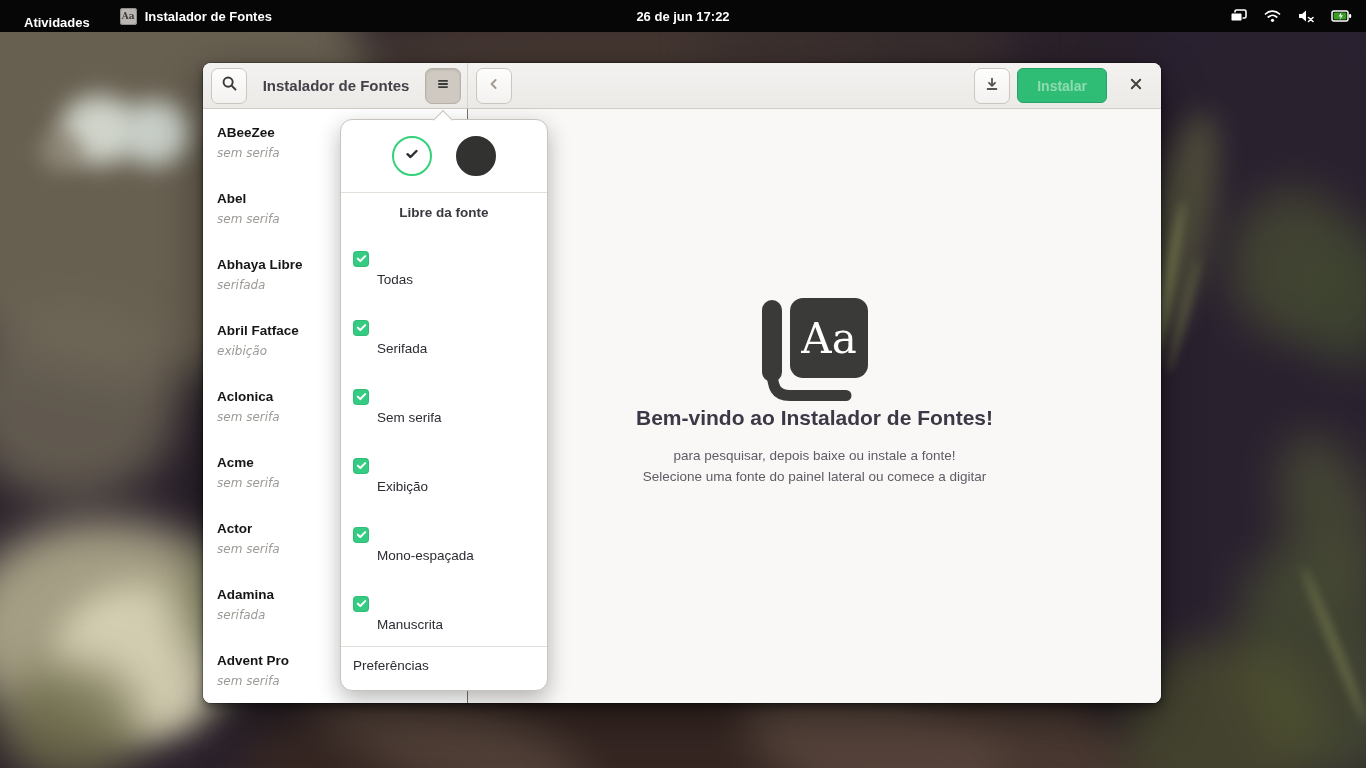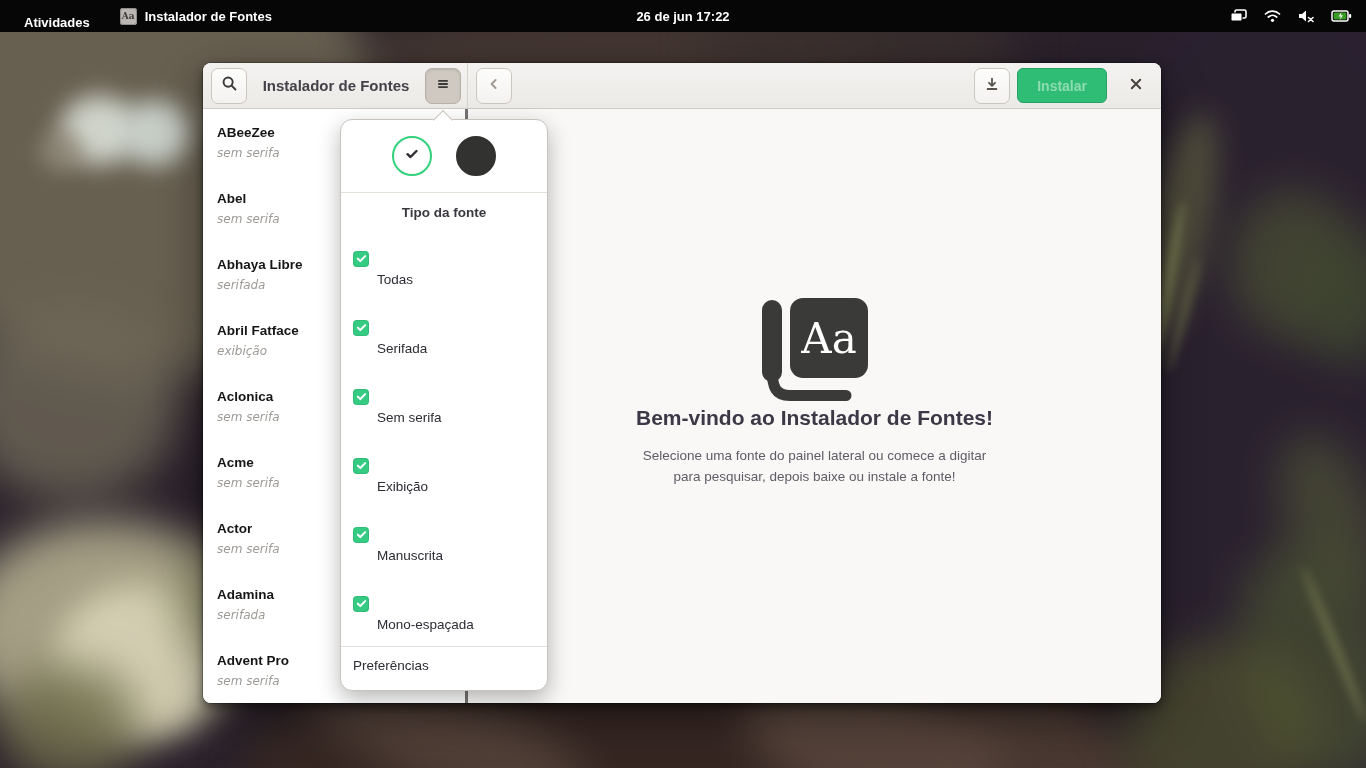--- a/index.html
+++ b/index.html
@@ -35,21 +35,21 @@
   .hb-title { flex:1; text-align:center; font-weight:700; font-size:15px; color:#45414a; padding:0 4px;
               white-space:nowrap; overflow:hidden; }
   .hb-spacer { flex:1; }
   .install-btn { height:35px; padding:0 19px; margin-left:7px; border-radius:6px; border:1px solid #26a269;
                  background:linear-gradient(#35c57d,#2cb striped); background:#2fbd75; color:#8fdcb0; font-weight:700; font-size:14px;
                  display:flex; align-items:center; cursor:default; }
   .close-btn { width:30px; height:30px; margin-left:14px; border:none; background:transparent; display:flex;
                align-items:center; justify-content:center; cursor:pointer; }
 
   .body-row { flex:1; display:flex; min-height:0; border-radius:0 0 8px 8px; overflow:hidden; }
-  .sidebar { width:265px; flex:0 0 auto; background:#ffffff; border-right:3px solid #737373; overflow:hidden; }
+  .sidebar { width:265px; flex:0 0 auto; background:#ffffff; border-right:1px solid #737373; overflow:hidden; }
   .font-item { height:66px; padding:16px 14px 0 14px; cursor:pointer; }
   .font-name { font-size:13.5px; font-weight:700; color:#161616; }
   .font-cat { font-size:12px; font-style:italic; color:#9d9a96; margin-top:6px; font-family:"DejaVu Sans", sans-serif; }
 
   .main { flex:1; background:#f9f8f7; display:flex; align-items:center; justify-content:center; }
   .welcome { text-align:center; transform:translateY(-14px); }
   .book-icon { display:inline-block; }
   .welcome-title { font-size:21px; font-weight:700; color:#3d3846; }
   .welcome-sub { margin-top:15px; font-size:13.5px; line-height:21px; color:#5e5c64; }
 
@@ -235,41 +235,41 @@
         <span class="book-icon">
           <svg width="112" height="104" viewBox="0 0 112 104">
             <rect x="32" y="0" width="78" height="80" rx="13" fill="#3a3a38"></rect>
             <rect x="4" y="2" width="20" height="82" rx="10" fill="#3a3a38"></rect>
             <path d="M14 70 C 14 90, 18 97.5, 32 97.5 L 88 97.5" fill="none" stroke="#3a3a38" stroke-width="11" stroke-linecap="round"></path>
             <text x="71" y="55" text-anchor="middle" font-family="DejaVu Serif, serif" font-size="42" fill="#ffffff">Aa</text>
           </svg>
         </span>
         <div class="welcome-title">Bem-vindo ao Instalador de Fontes!</div>
         <div class="welcome-sub">
+          <div>para pesquisar, depois baixe ou instale a fonte!</div>
           <div>Selecione uma fonte do painel lateral ou comece a digitar</div>
-          <div>para pesquisar, depois baixe ou instale a fonte!</div>
         </div>
       </div>
     </div>
   </div>
 </div>
 
 <div class="popover">
   <div class="theme-row">
     <div class="theme-circle theme-light" aria-checked="true">
       <span>
         <svg width="16" height="16" viewBox="0 0 16 16">
           <path d="M3.5 8.2 L6.5 11 L12.5 5" fill="none" stroke="#2e2b33" stroke-width="2.4" stroke-linecap="round" stroke-linejoin="round"></path>
         </svg>
       </span>
     </div>
     <div class="theme-circle theme-dark" aria-checked="false"></div>
   </div>
   <div class="pop-sep"></div>
-  <div class="pop-section-title">Tipo da fonte</div>
+  <div class="pop-section-title">Libre da fonte</div>
 
   <div class="filter-row" aria-checked="true">
     <span class="checkbox">
       <svg width="11" height="11" viewBox="0 0 12 12">
           <path d="M2 6.2 L4.7 8.8 L10 3.4" fill="none" stroke="#fff" stroke-width="2.2" stroke-linecap="round" stroke-linejoin="round"></path>
         </svg>
     </span>
     <span class="filter-label">Todas</span>
   </div>
   <div class="filter-row" aria-checked="true">
@@ -295,26 +295,26 @@
         </svg>
     </span>
     <span class="filter-label">Exibição</span>
   </div>
   <div class="filter-row" aria-checked="true">
     <span class="checkbox">
       <svg width="11" height="11" viewBox="0 0 12 12">
           <path d="M2 6.2 L4.7 8.8 L10 3.4" fill="none" stroke="#fff" stroke-width="2.2" stroke-linecap="round" stroke-linejoin="round"></path>
         </svg>
     </span>
+    <span class="filter-label">Mono-espaçada</span>
+  </div>
+  <div class="filter-row" aria-checked="true">
+    <span class="checkbox">
+      <svg width="11" height="11" viewBox="0 0 12 12">
+          <path d="M2 6.2 L4.7 8.8 L10 3.4" fill="none" stroke="#fff" stroke-width="2.2" stroke-linecap="round" stroke-linejoin="round"></path>
+        </svg>
+    </span>
     <span class="filter-label">Manuscrita</span>
-  </div>
-  <div class="filter-row" aria-checked="true">
-    <span class="checkbox">
-      <svg width="11" height="11" viewBox="0 0 12 12">
-          <path d="M2 6.2 L4.7 8.8 L10 3.4" fill="none" stroke="#fff" stroke-width="2.2" stroke-linecap="round" stroke-linejoin="round"></path>
-        </svg>
-    </span>
-    <span class="filter-label">Mono-espaçada</span>
   </div>
 
   <div class="pop-sep" style="margin-top:8px;"></div>
   <div class="menu-item">Preferências</div>
 </div>
 
 </body></html>

